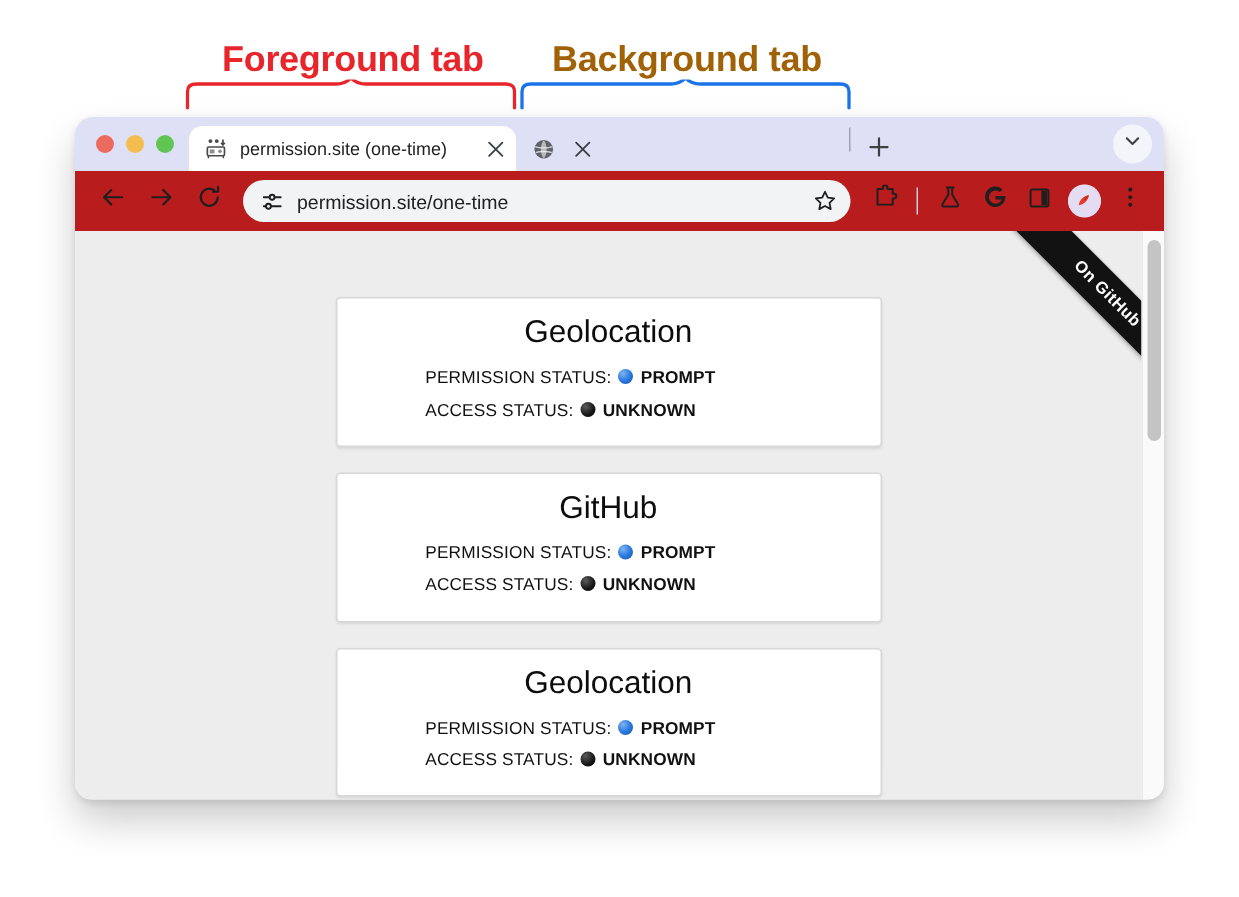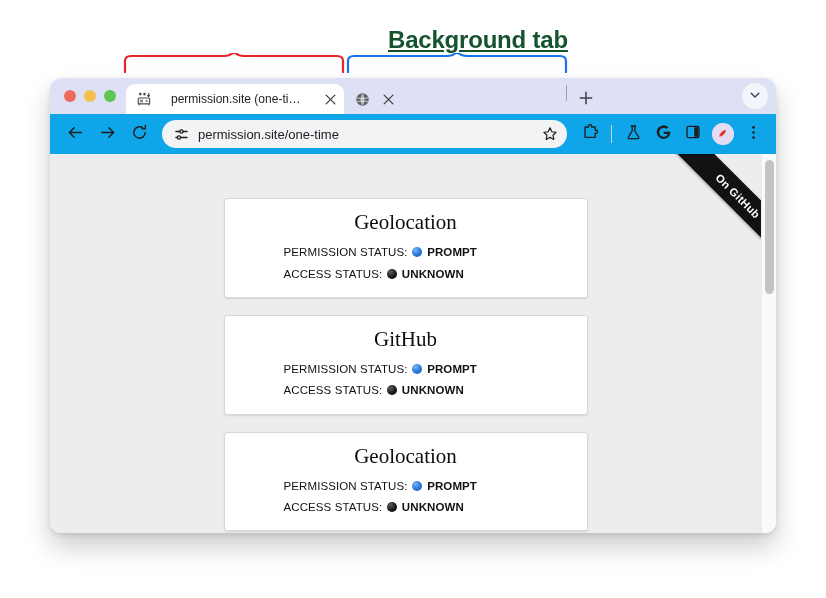--- a/index.html
+++ b/index.html
@@ -24,23 +24,22 @@
     font-size: 24px;
     font-weight: 700;
     letter-spacing: -0.2px;
     white-space: nowrap;
   }
   #anno-fg-label {
     left: 148px; top: 26px;
     color: #e8252a;
   }
   #anno-bg-label {
-    left: 388px; top: 26px;
-    color: #14532d;
-    text-decoration: underline;
+    left: 368px; top: 26px;
+    color: #a16207;
   }
   .anno-brace {
     position: absolute;
   }
   #anno-fg-brace { left: 122px; top: 53px; }
   #anno-bg-brace { left: 345px; top: 53px; }
 
   
   .browser-window {
     position: absolute;
@@ -81,21 +80,20 @@
     display: flex;
     align-items: center;
     border-radius: 9px 9px 0 0;
     padding: 0 4px 0 10px;
     box-sizing: border-box;
     position: relative;
   }
   .tab.active {
     background: #ffffff;
     width: 218px;
-    gap: 11px;
   }
   .tab.inactive {
     background: transparent;
     width: 220px;
   }
   .tab-favicon {
     width: 16px; height: 16px;
     flex: 0 0 16px;
     display: flex; align-items: center; justify-content: center;
     margin-right: 8px;
@@ -138,21 +136,21 @@
     width: 26px; height: 26px;
     border-radius: 50%;
     background: #f4f5fb;
     display: flex; align-items: center; justify-content: center;
     color: #3c4043;
   }
 
   
   .toolbar {
     height: 40px;
-    background: #0ea5e9;
+    background: #b91c1c;
     display: flex;
     align-items: center;
     padding: 0 8px 0 10px;
     box-sizing: border-box;
     justify-content: center;
   }
   .nav-btn {
     width: 30px; height: 30px;
     display: flex; align-items: center; justify-content: center;
     color: #1f1f1f;
@@ -242,21 +240,20 @@
     padding: 10px 14px 12px 14px;
     box-sizing: border-box;
   }
   .perm-title {
     text-align: center;
     font-size: 21px;
     font-weight: 400;
     color: #0d0d0d;
     line-height: 1.25;
     margin-bottom: 7px;
-    font-family: Liberation Serif, serif;
   }
   .perm-row {
     font-size: 11.5px;
     font-weight: 700;
     color: #111111;
     letter-spacing: 0.1px;
     line-height: 1.85;
     white-space: nowrap;
     margin-left: 45px;
   }
@@ -317,20 +314,21 @@
     width: 9px;
     height: 134px;
     border-radius: 5px;
     background: #c4c4c4;
   }
 </style>
 </head>
 <body>
 
 <div class="annotations">
+  <div class="anno-label" id="anno-fg-label">Foreground tab</div>
   <div class="anno-label" id="anno-bg-label">Background tab</div>
 
   <div class="anno-brace" id="anno-fg-brace">
     <svg width="224" height="20" viewBox="0 0 224 20" fill="none">
       <path d="M3,19 L3,8 Q3,3 9,3 L102,3 Q108,3 112,-1 Q116,3 122,3 L215,3 Q221,3 221,8 L221,19" stroke="#e8252a" stroke-width="2.2" fill="none" stroke-linecap="round" stroke-linejoin="round"></path>
     </svg>
   </div>
 
   <div class="anno-brace" id="anno-bg-brace">
     <svg width="224" height="20" viewBox="0 0 224 20" fill="none">

